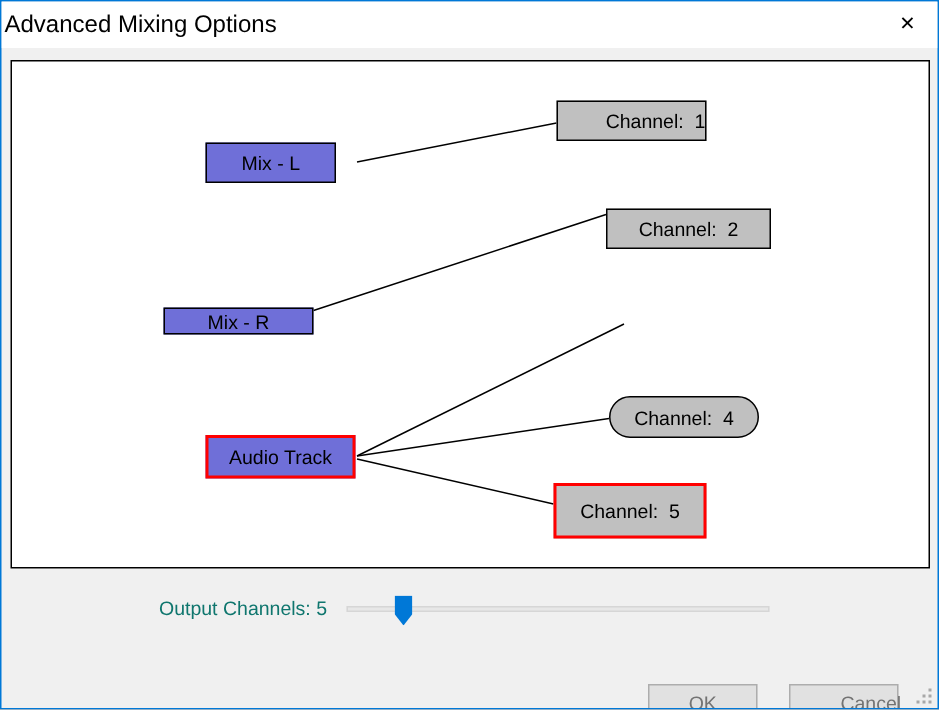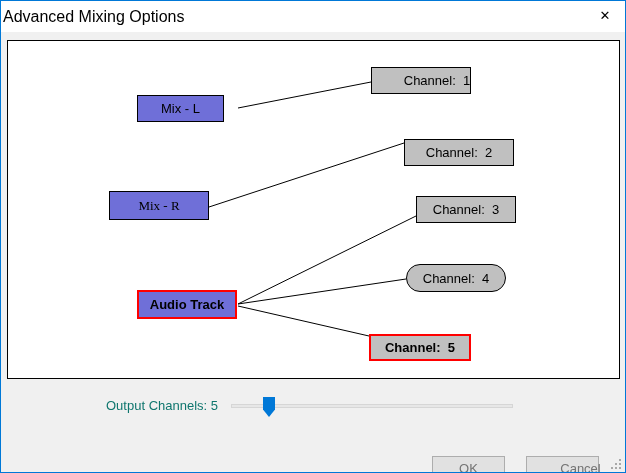--- a/index.html
+++ b/index.html
@@ -41,31 +41,31 @@
   .lines line { stroke: #000; stroke-width: 1; }
 
   .node {
     position: absolute;
     display: flex; align-items: center; justify-content: center;
     font-size: 13px; color: #000; white-space: pre;
     border: 1px solid #000;
   }
   .node.src  { background: #6f6fd8; }
   .node.chan { background: #c0c0c0; }
-  .node.selected { border: 2px solid #ff0000; font-weight: bold; }
+  .node.selected { border: 2px solid #ff0000; }
 
   #node-mixl  { left: 129px; top: 54px;  width: 87px; height: 27px; }
-  #node-mixr  { left: 101px; top: 150px; width: 100px; height: 29px; font-family: Liberation Serif, serif; }
+  #node-mixr  { left: 101px; top: 164px; width: 100px; height: 18px; }
   #node-audio { left: 129px; top: 249px; width: 100px; height: 29px; }
 
   #node-ch1 { left: 363px; top: 26px;  width: 100px; height: 27px; padding-left: 32px; }
   #node-ch2 { left: 396px; top: 86px;  width: 110px; height: 27px; margin-top: 12px; }
   #node-ch3 { left: 408px; top: 155px; width: 100px; height: 27px; }
   #node-ch4 { left: 398px; top: 223px; width: 100px; height: 28px; border-radius: 14px; }
-  #node-ch5 { left: 361px; top: 293px; width: 102px; height: 27px; }
+  #node-ch5 { left: 361px; top: 281px; width: 102px; height: 37px; }
 
   
   .slider-label {
     position: absolute; left: 105px; top: 397px;
     font-size: 13px; color: #0f766e; white-space: pre;
   }
   .slider-track {
     position: absolute; left: 230px; top: 403px;
     width: 282px; height: 4px;
     background: #e7e7e7; border: 1px solid #d6d6d6;
@@ -118,21 +118,20 @@
       <line x1="230" y1="263" x2="398" y2="238"></line>
       <line x1="230" y1="265" x2="361" y2="295"></line>
     </svg>
 
     <div class="node src" id="node-mixl">Mix - L</div>
     <div class="node src" id="node-mixr">Mix - R</div>
     <div class="node src selected" id="node-audio">Audio Track</div>
 
     <div class="node chan" id="node-ch1">Channel:  1</div>
     <div class="node chan" id="node-ch2">Channel:  2</div>
-    <div class="node chan" id="node-ch3">Channel:  3</div>
     <div class="node chan" id="node-ch4">Channel:  4</div>
     <div class="node chan selected" id="node-ch5">Channel:  5</div>
   </div>
 
   <div class="slider-label"><span>Output Channels: </span><span>5</span></div>
   <div class="slider-track"></div>
   <div class="slider-thumb"></div>
 
   <button class="btn" id="btn-ok">OK</button>
   <button class="btn" id="btn-cancel">Cancel</button>

